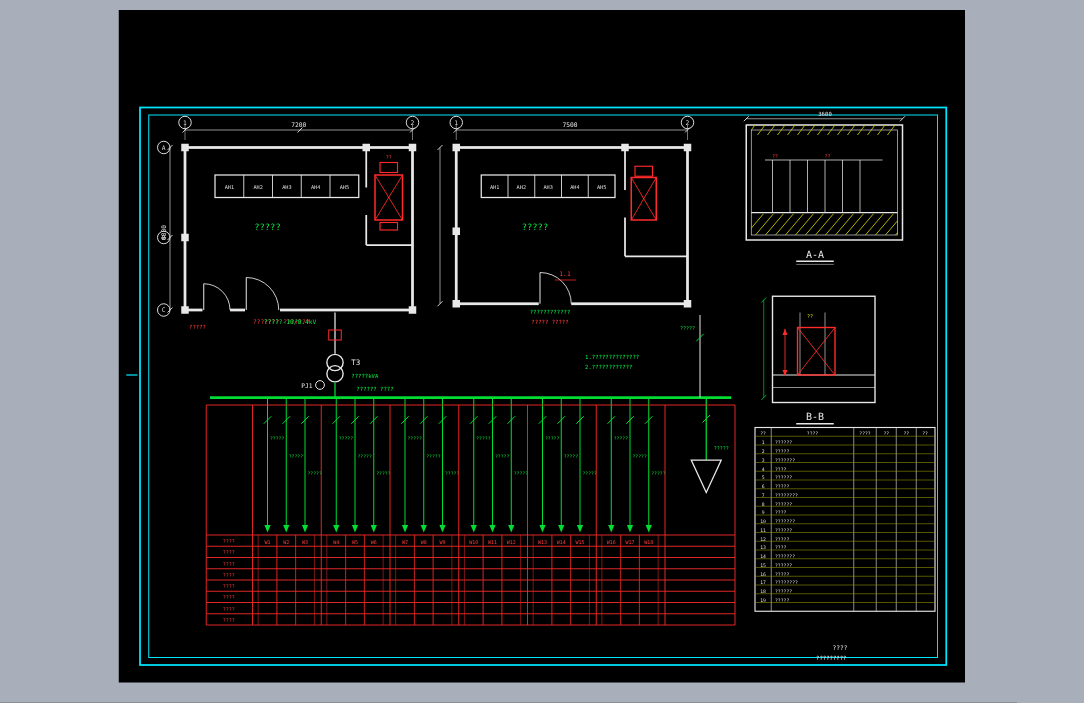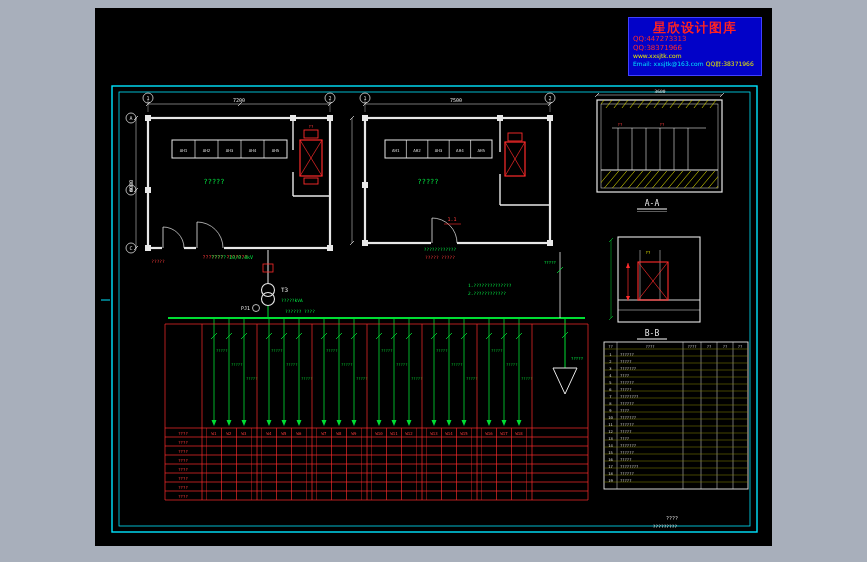--- a/index.html
+++ b/index.html
@@ -489,21 +489,14 @@
           <line x1="683" y1="112" x2="695" y2="96" stroke="#cccc00" stroke-width="0.7"></line>
           <line x1="691" y1="112" x2="703" y2="96" stroke="#cccc00" stroke-width="0.7"></line>
           <line x1="699" y1="112" x2="711" y2="96" stroke="#cccc00" stroke-width="0.7"></line>
           <line x1="707" y1="112" x2="719" y2="96" stroke="#cccc00" stroke-width="0.7"></line>
           <line x1="715" y1="112" x2="727" y2="96" stroke="#cccc00" stroke-width="0.7"></line>
           <line x1="723" y1="112" x2="735" y2="96" stroke="#cccc00" stroke-width="0.7"></line>
         </g>
       </g>
 </svg>
 
-<div class="wm">
-  <div class="wm-title">星欣设计图库</div>
-  <div class="wm-line red">QQ:447273313</div>
-  <div class="wm-line red">QQ:38371966</div>
-  <div class="wm-line"><span class="yellow sm">www.xxsjtk.com</span></div>
-  <div class="wm-line"><span class="cyan sm">Email: xxsjtk@163.com</span> <span class="yellow sm">QQ群:38371966</span></div>
+
 </div>
 
-</div>
-
 </body></html>

